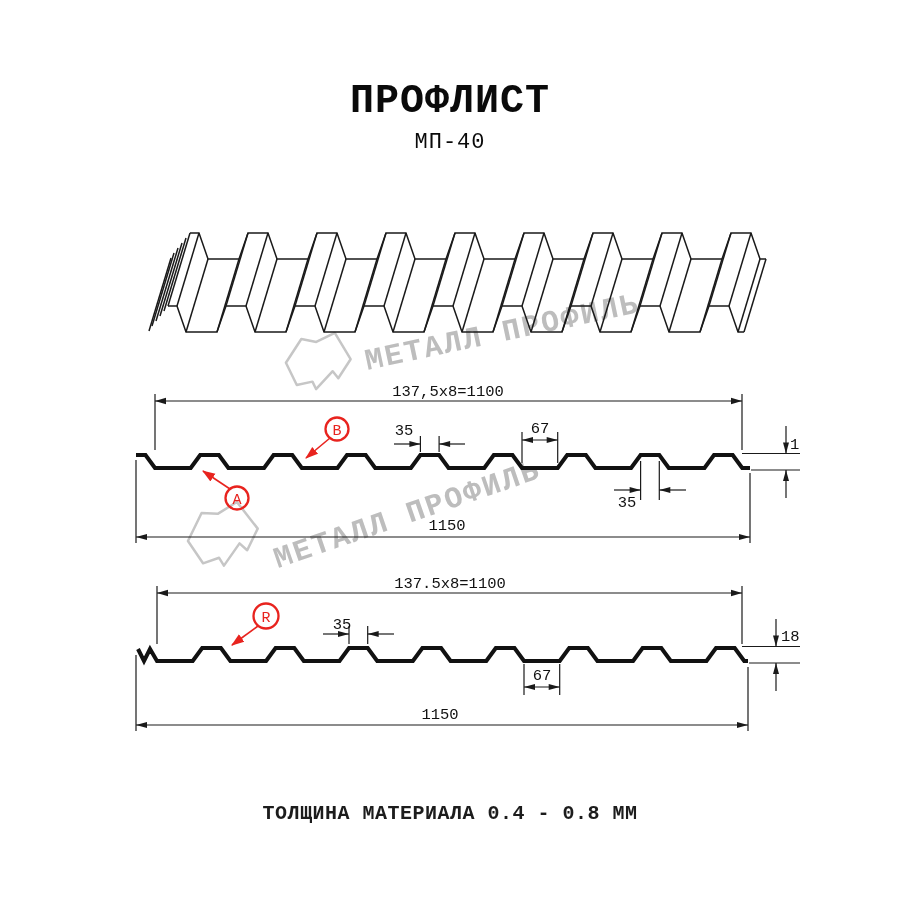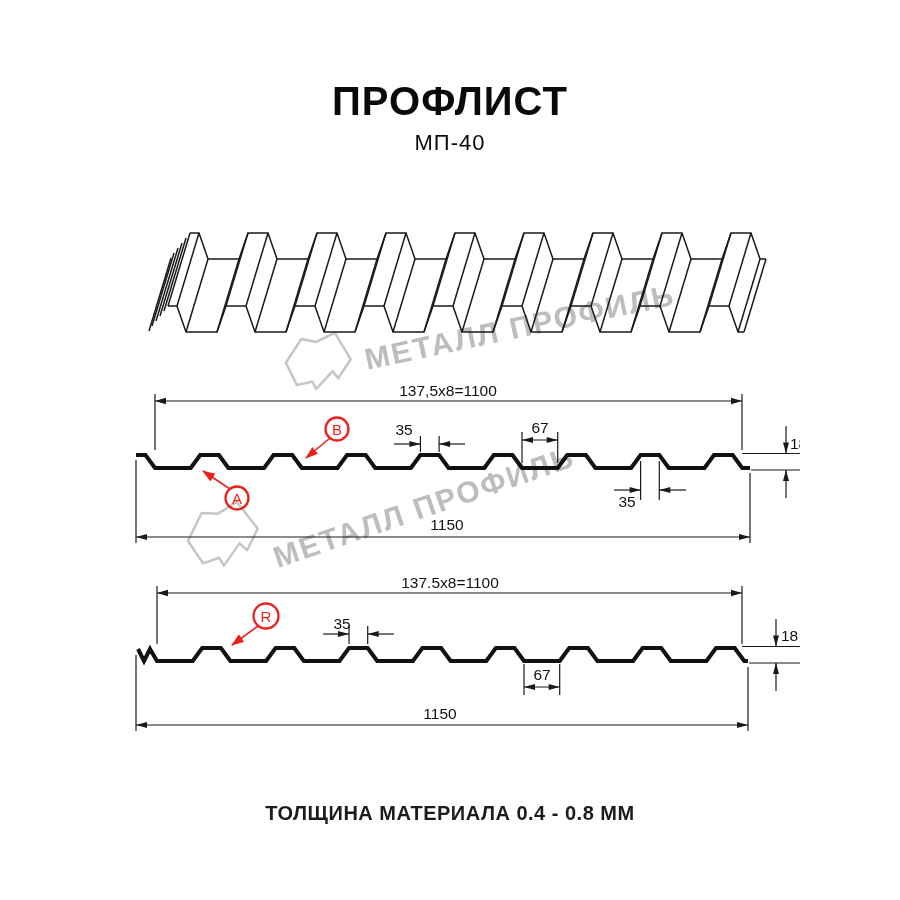--- a/index.html
+++ b/index.html
@@ -1,17 +1,17 @@
 <!DOCTYPE html>
 <html><head>
 <meta charset="utf-8">
 <style>
   html,body{margin:0;padding:0;background:#fff;}
   #stage{position:relative;width:800px;height:900px;background:#fff;overflow:hidden;
-         font-family:Liberation Sans, sans-serif;}
+         font-family:Liberation Mono, monospace;}
   .title{position:absolute;top:79px;left:0;width:900px;text-align:center;
          font-size:40px;font-weight:700;letter-spacing:1px;color:#0a0a0a;}
   .subtitle{position:absolute;top:130px;left:0;width:900px;text-align:center;
          font-size:22px;font-weight:400;letter-spacing:1px;color:#0a0a0a;}
   .footer{position:absolute;top:802px;left:0;width:900px;text-align:center;
          font-size:20px;font-weight:700;letter-spacing:.5px;color:#1c1c1c;}
   svg{position:absolute;top:0;left:0;}
   .prof{stroke:#111;stroke-width:4;fill:none;stroke-linejoin:miter;}
   .l3d{stroke:#1a1a1a;stroke-width:1.5;fill:none;}
   .dim{stroke:#1a1a1a;stroke-width:1.2;fill:none;}

